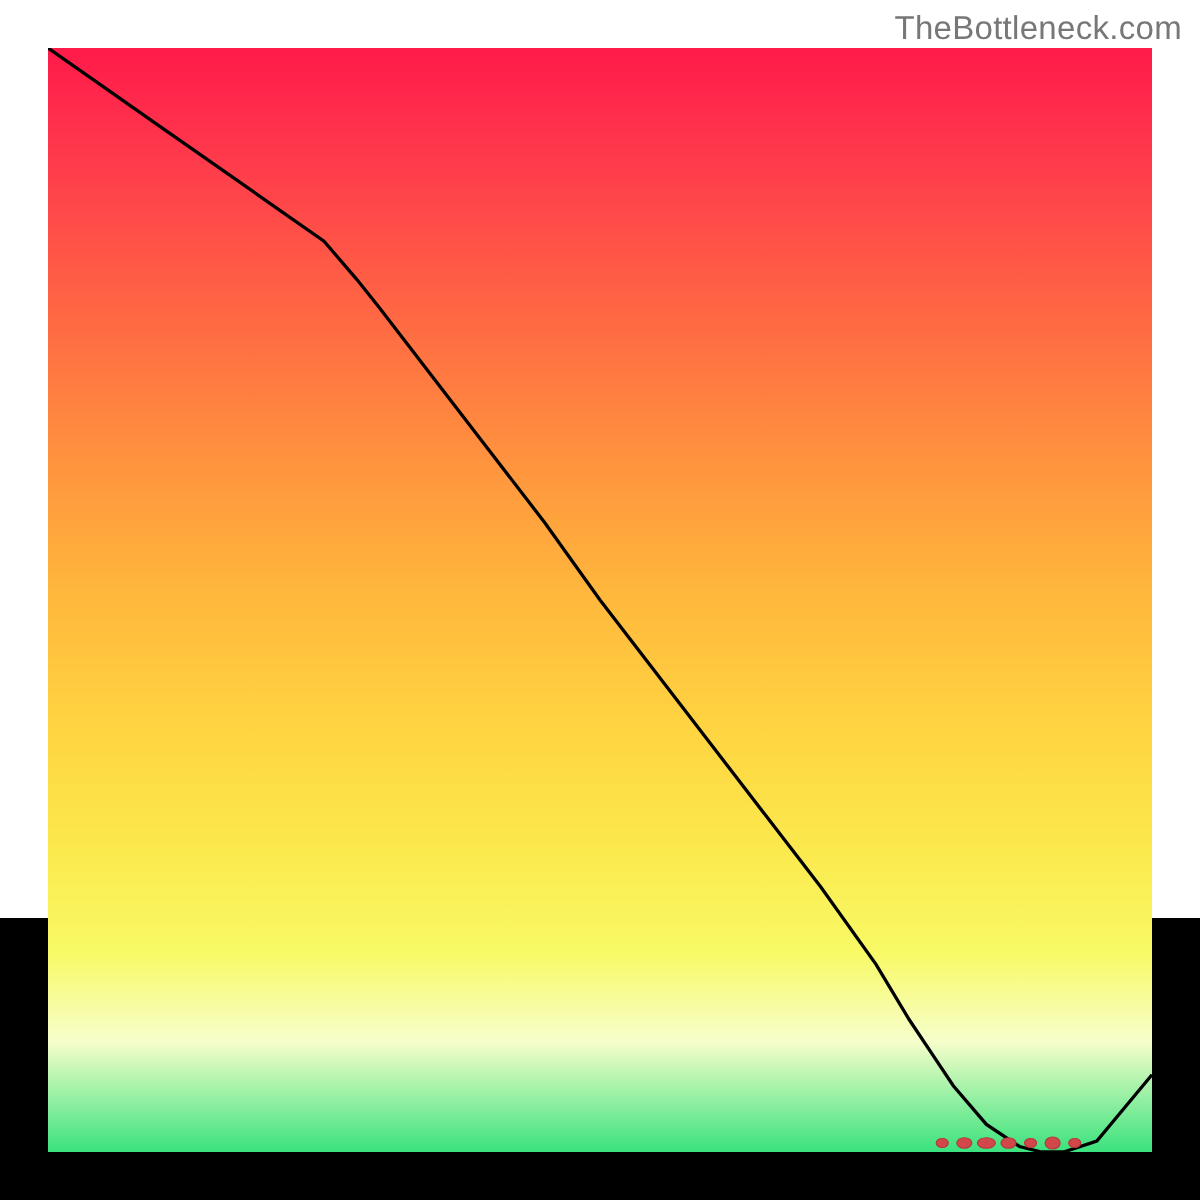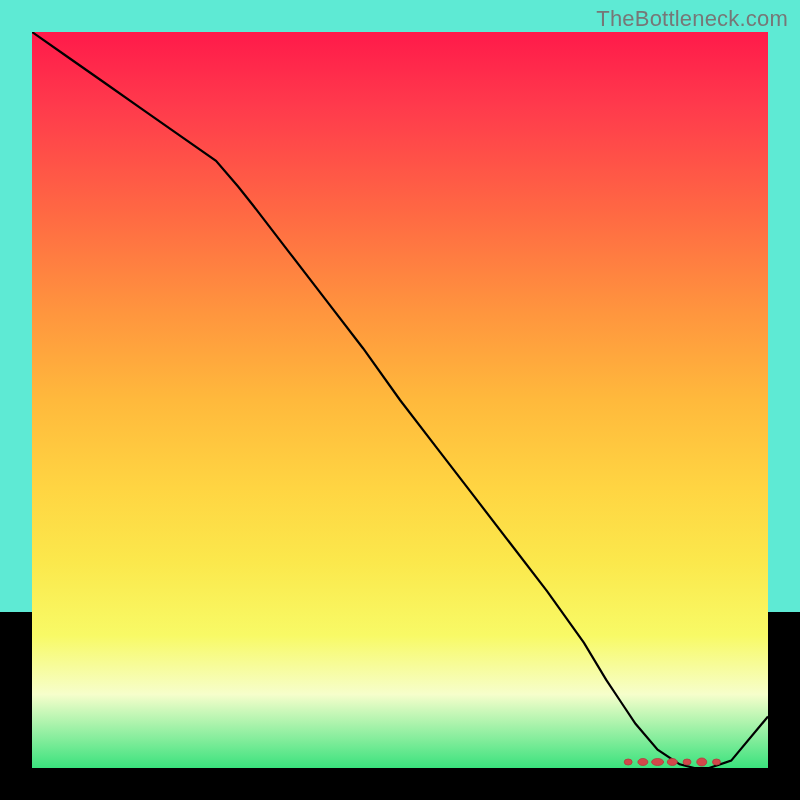--- a/index.html
+++ b/index.html
@@ -1,17 +1,17 @@
 <!DOCTYPE html>
 <html><head>
 <meta charset="utf-8">
 <style>
   * { margin: 0; padding: 0; box-sizing: border-box; }
   html, body { width: 800px; height: 800px; background: #000; overflow: hidden; }
-  .container { position: relative; width: 800px; height: 612px; background: #5eead4; }
+  .container { position: relative; width: 800px; height: 612px; background: #ffffff; }
   .watermark {
     position: absolute;
     top: 6px;
     right: 12px;
     color: #777;
     font-family: Arial, Helvetica, sans-serif;
     font-size: 22px;
     font-weight: 500;
     letter-spacing: 0.2px;
     z-index: 3;

